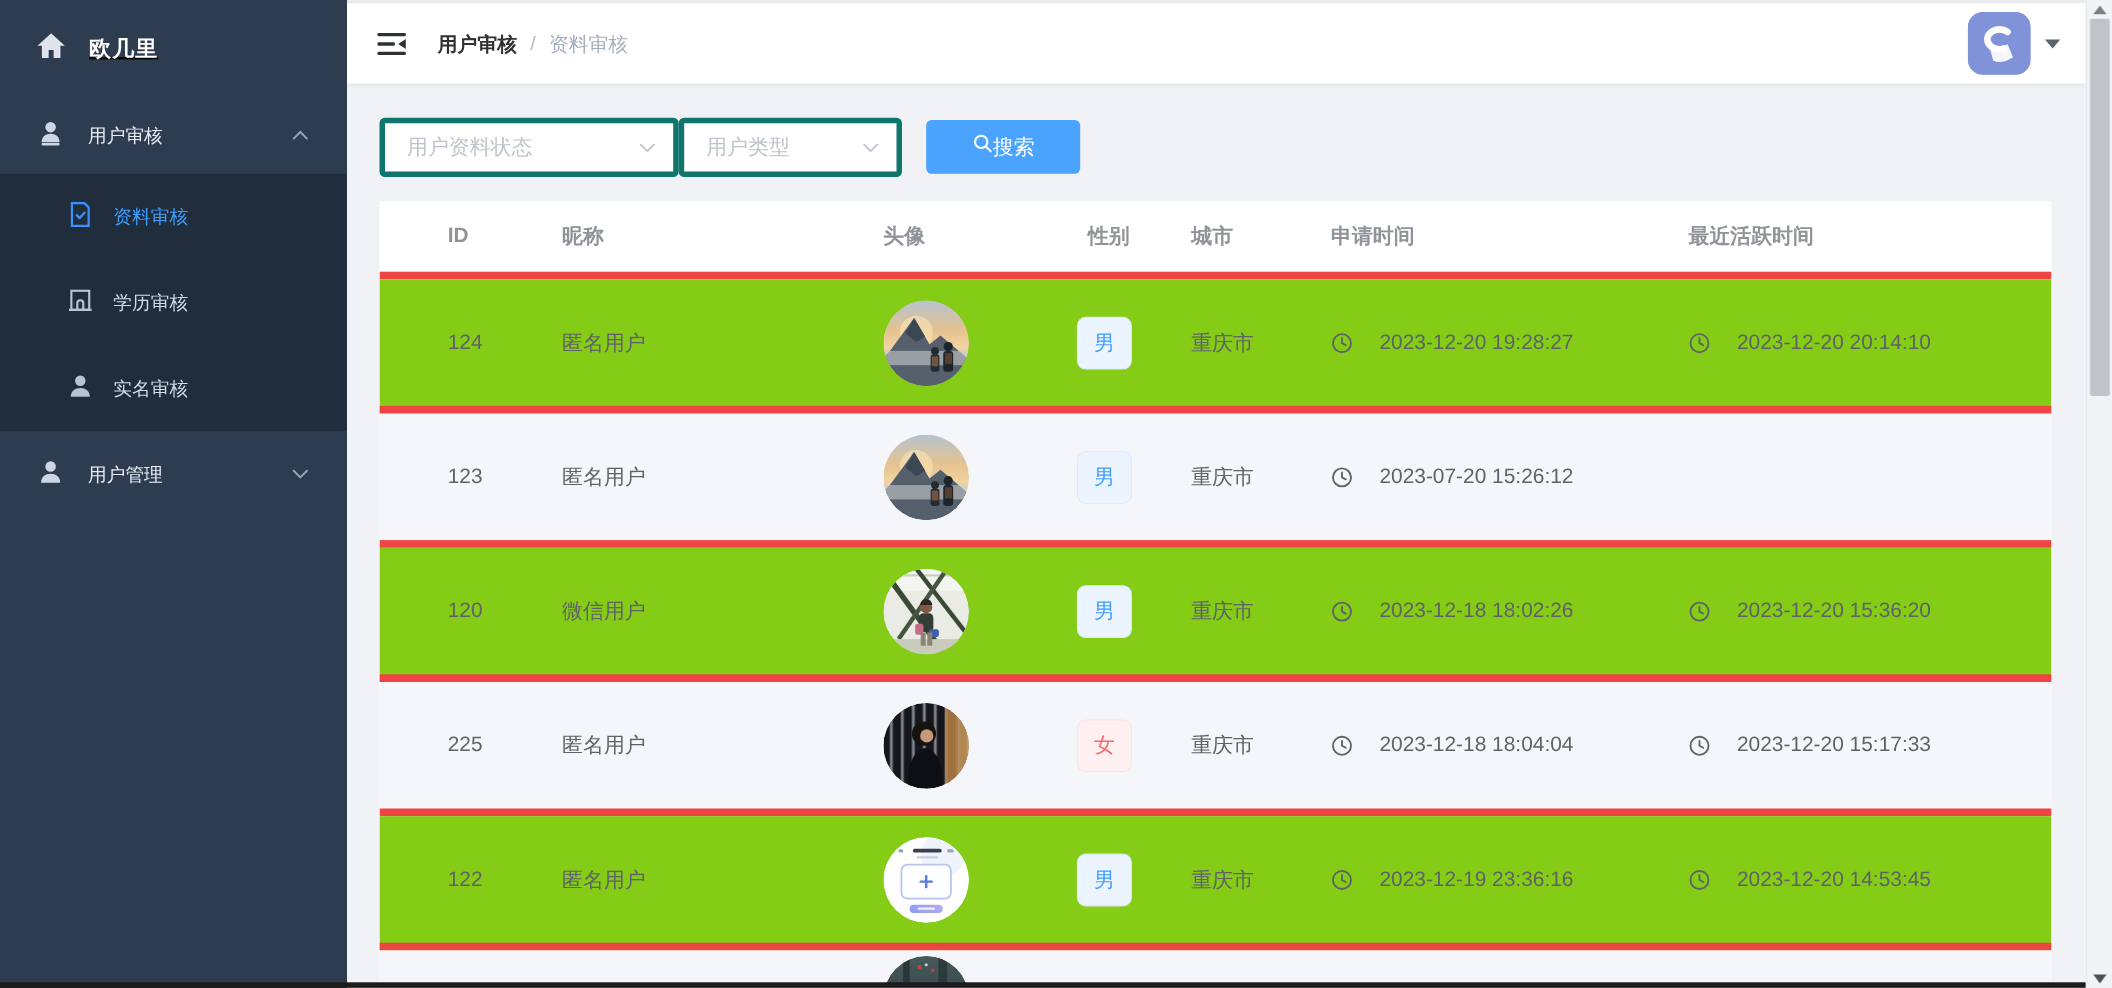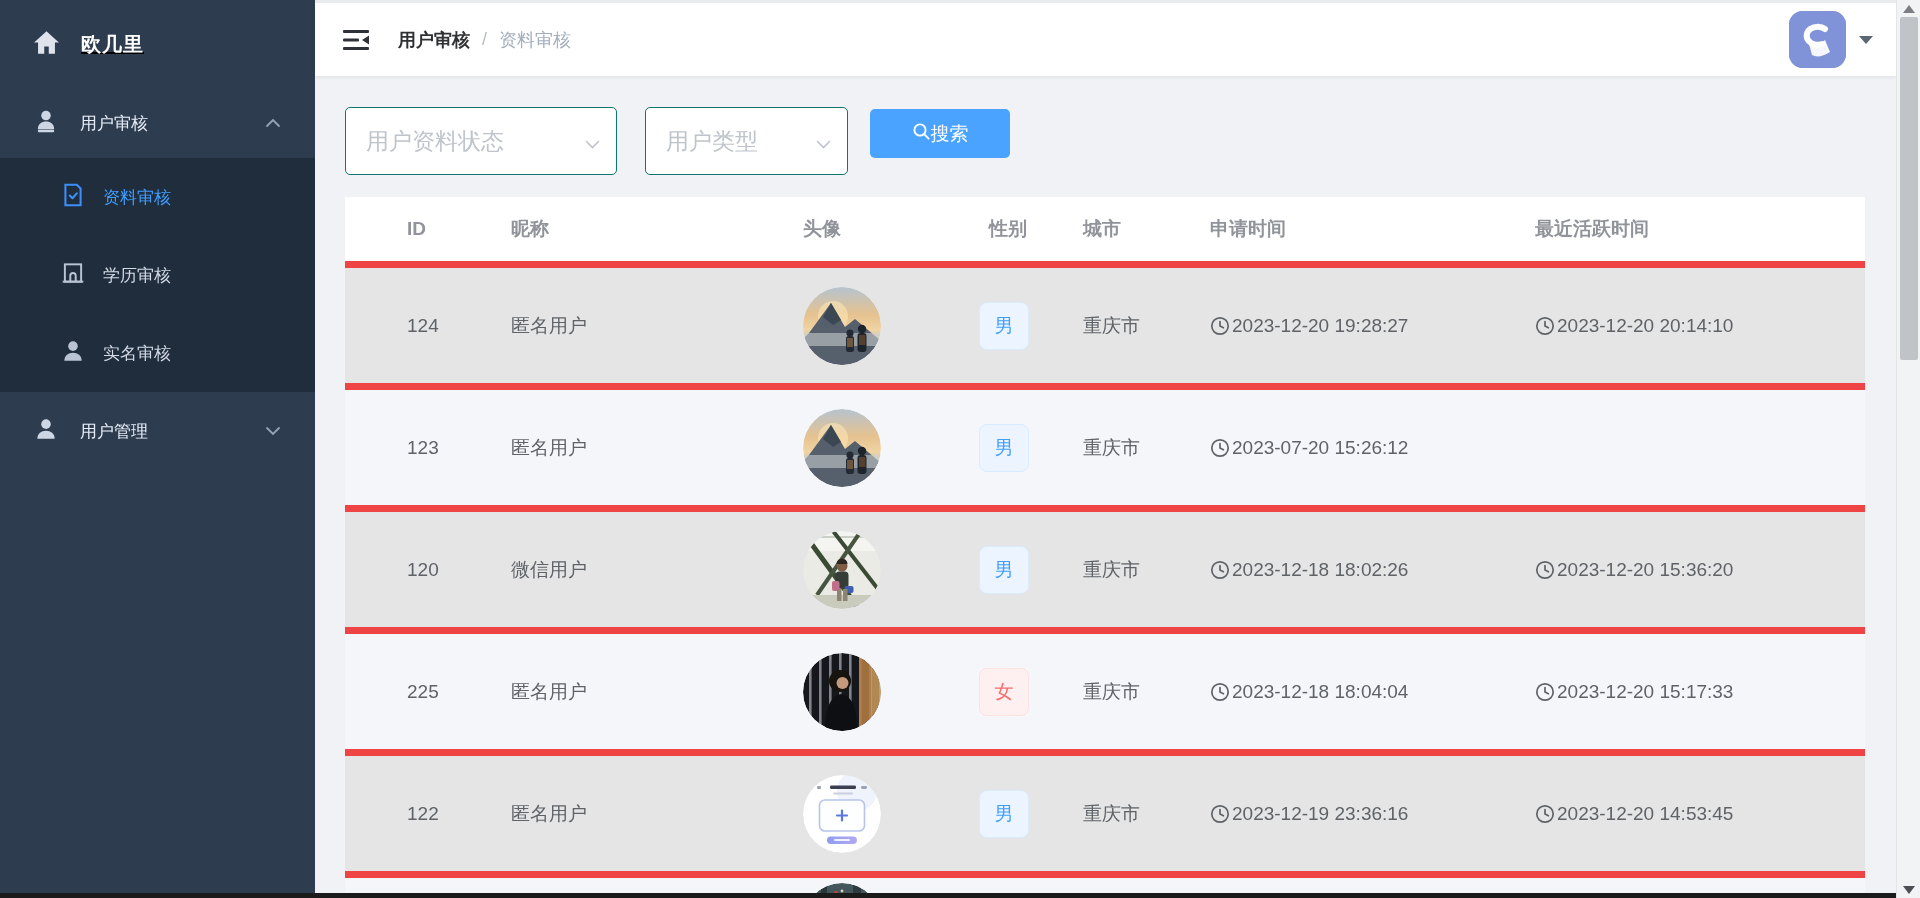--- a/index.html
+++ b/index.html
@@ -29,38 +29,38 @@
   .bc-current { color:#a3aebc; }
   .avatar-wrap { position:absolute; right:23px; top:8px; display:flex; align-items:center; gap:13px; }
   .avatar { width:57px; height:57px; border-radius:14px; background:#8093d8; overflow:hidden; cursor:pointer;
     display:flex; align-items:center; justify-content:center; }
   .caret-down { width:0; height:0; border-left:7px solid transparent; border-right:7px solid transparent;
     border-top:8px solid #5c6670; cursor:pointer; }
 
   
   .main { position:absolute; left:315px; top:76px; width:1581px; height:822px; padding-left:30px; }
   .filters { margin-top:31px; display:flex; align-items:flex-start; }
-  .select-box { position:relative; height:68px; background:#fff; border:1px solid #0f766e; border-radius:5px;
-    display:flex; align-items:center; padding-left:20px; color:#bfc4cc; font-size:23px; cursor:pointer; }
+  .select-box { position:relative; height:54px; background:#fff; border:5px solid #0f766e; border-radius:5px;
+    display:flex; align-items:center; padding-left:20px; color:#bfc4cc; font-size:19px; cursor:pointer; }
   .select-status { width:272px; }
-  .select-type { width:203px; margin-left:28px; }
+  .select-type { width:203px; }
   .select-box .chev { position:absolute; right:16px; }
   .search-btn { margin-left:22px; margin-top:2px; width:140px; height:49px; border:none; border-radius:5px;
     background:#4aa3fe; color:#fff; font-size:19px; display:flex; align-items:center; justify-content:center;
     cursor:pointer; font-family:inherit; }
 
   
   .table-card { margin-top:22px; width:1520px; height:711px; background:#ffffff; overflow:hidden; }
   .thead, .trow { display:grid; grid-template-columns:104px 292px 186px 94px 127px 325px 1fr;
     padding-left:62px; align-items:center; border-bottom:7px solid #ef4444; }
   .thead { height:71px; color:#909399; font-size:19px; font-weight:700; }
-  .trow { height:122px; color:#5f6368; font-size:19px; background:#e5e5e5; }
+  .trow { height:122px; color:#5f6368; font-size:19px; background:#84cc16; }
   .trow.stripe { background:#f4f6fa; }
   .av { width:78px; height:78px; border-radius:50%; display:block; }
-  .cell-time { display:flex; align-items:center; gap:2px; color:#5f6368; }
+  .cell-time { display:flex; align-items:center; gap:24px; color:#5f6368; }
   .clock { width:20px; height:20px; color:#5f6368; flex:none; }
   .badge { display:inline-flex; width:50px; height:48px; margin-left:-10px; align-items:center; justify-content:center;
     border-radius:8px; font-size:19px; background:#ecf5ff; border:1px solid #d9ecff; color:#409eff; }
   .badge[data-g="女"] { background:#fef0f0; border-color:#fde2e2; color:#f56c6c; }
   .row-partial .av { transform:translateY(-14px); }
 
   
   .scrollbar { position:fixed; right:0; top:0; width:24px; height:898px; background:#f2f3f5;
     border-left:1px solid #e4e6e8; z-index:60; }
   .sb-arrow { position:absolute; left:0; width:24px; height:17px; display:flex; align-items:center; justify-content:center; cursor:pointer; }

